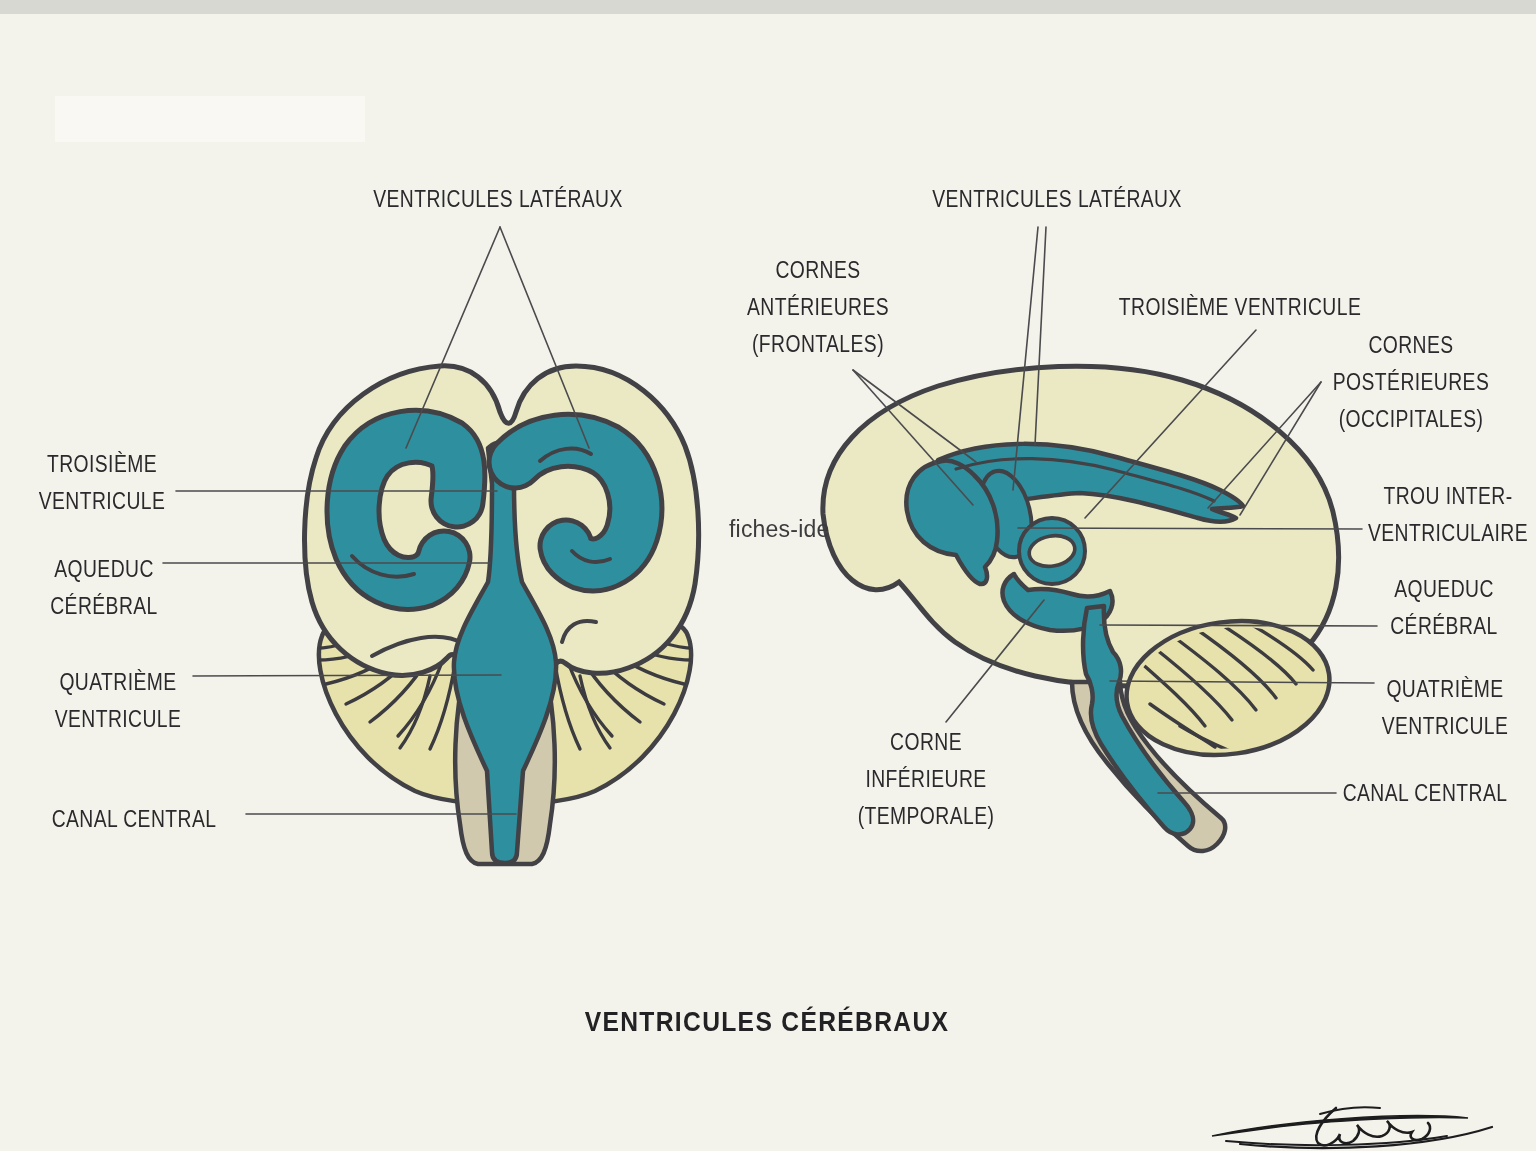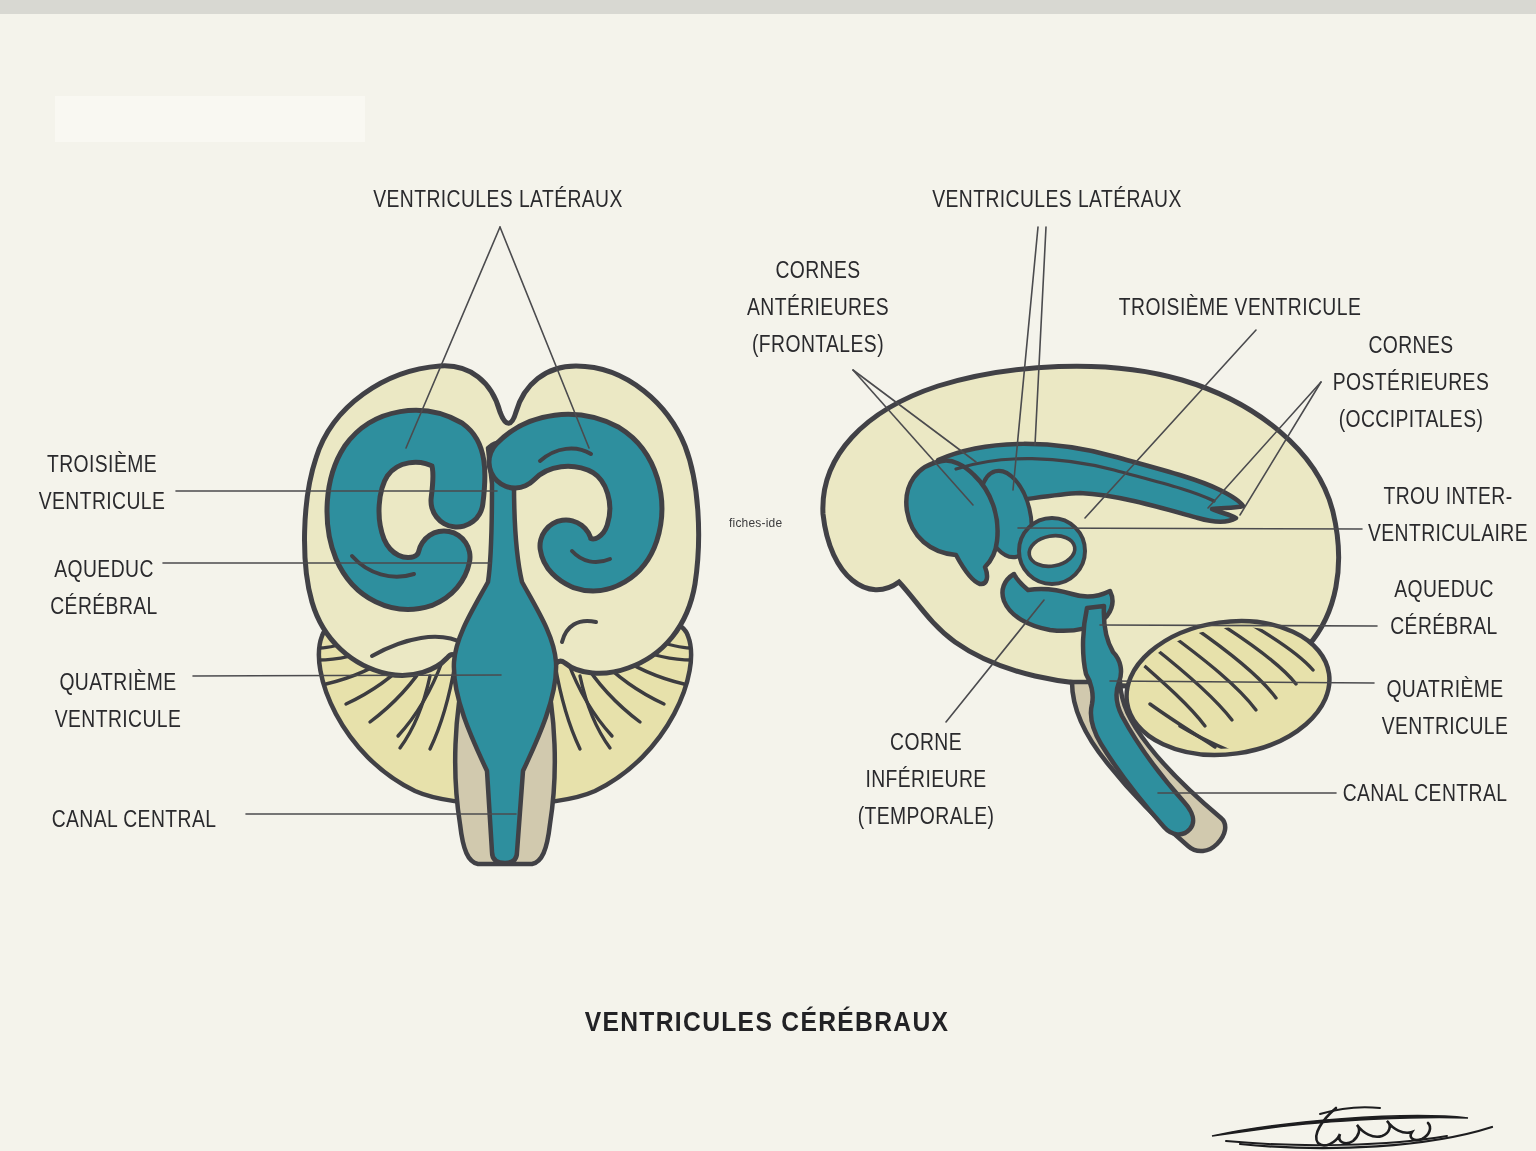--- a/index.html
+++ b/index.html
@@ -18,21 +18,21 @@
   }
   .label div{min-height:37px;}
   #page-title{
     position:absolute;left:767px;top:1008px;
     transform:translate(-50%,-50%) scaleX(.88);
     font-size:28px;font-weight:700;letter-spacing:1.5px;
     color:#222225;white-space:nowrap;
   }
   #watermark{
     position:absolute;left:729px;top:502px;
-    font-size:12px;color:#3c3c3e;letter-spacing:.2px;
+    font-size:23px;color:#3c3c3e;letter-spacing:.2px;
   }
   #paper-patch{
     position:absolute;left:55px;top:82px;width:310px;height:46px;
     background:#fcfcf7;opacity:.6;
   }
 </style>
 </head>
 <body>
 
 <div id="stage">

